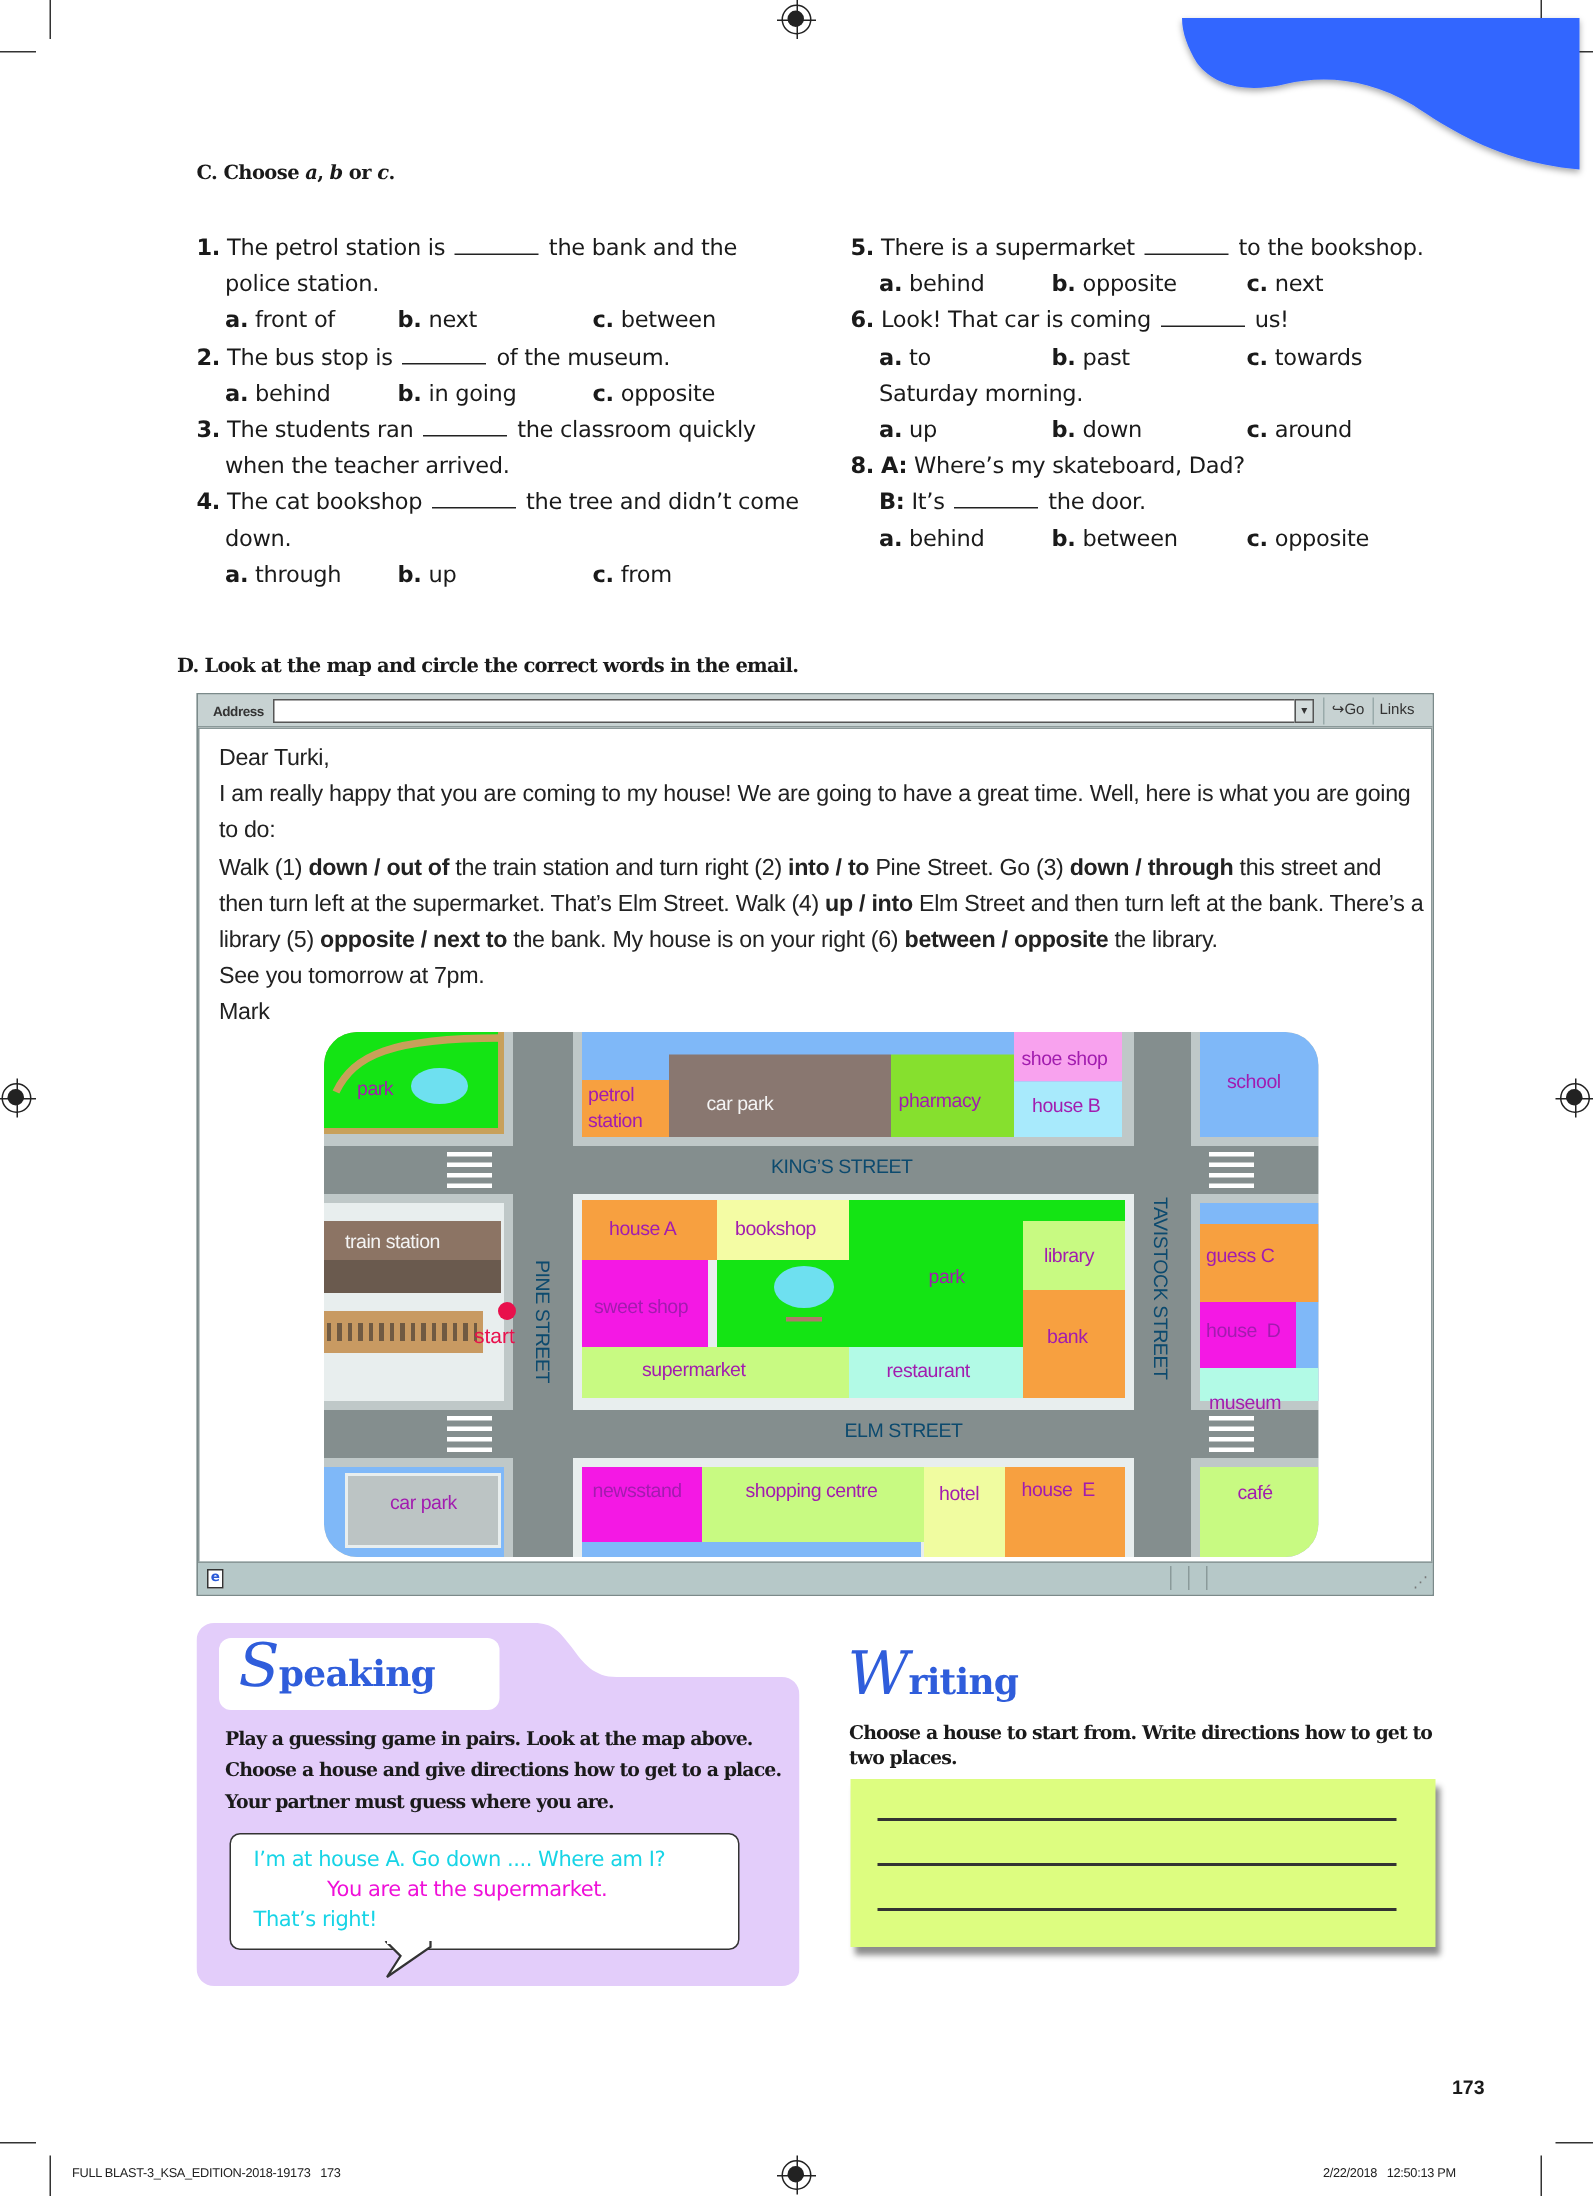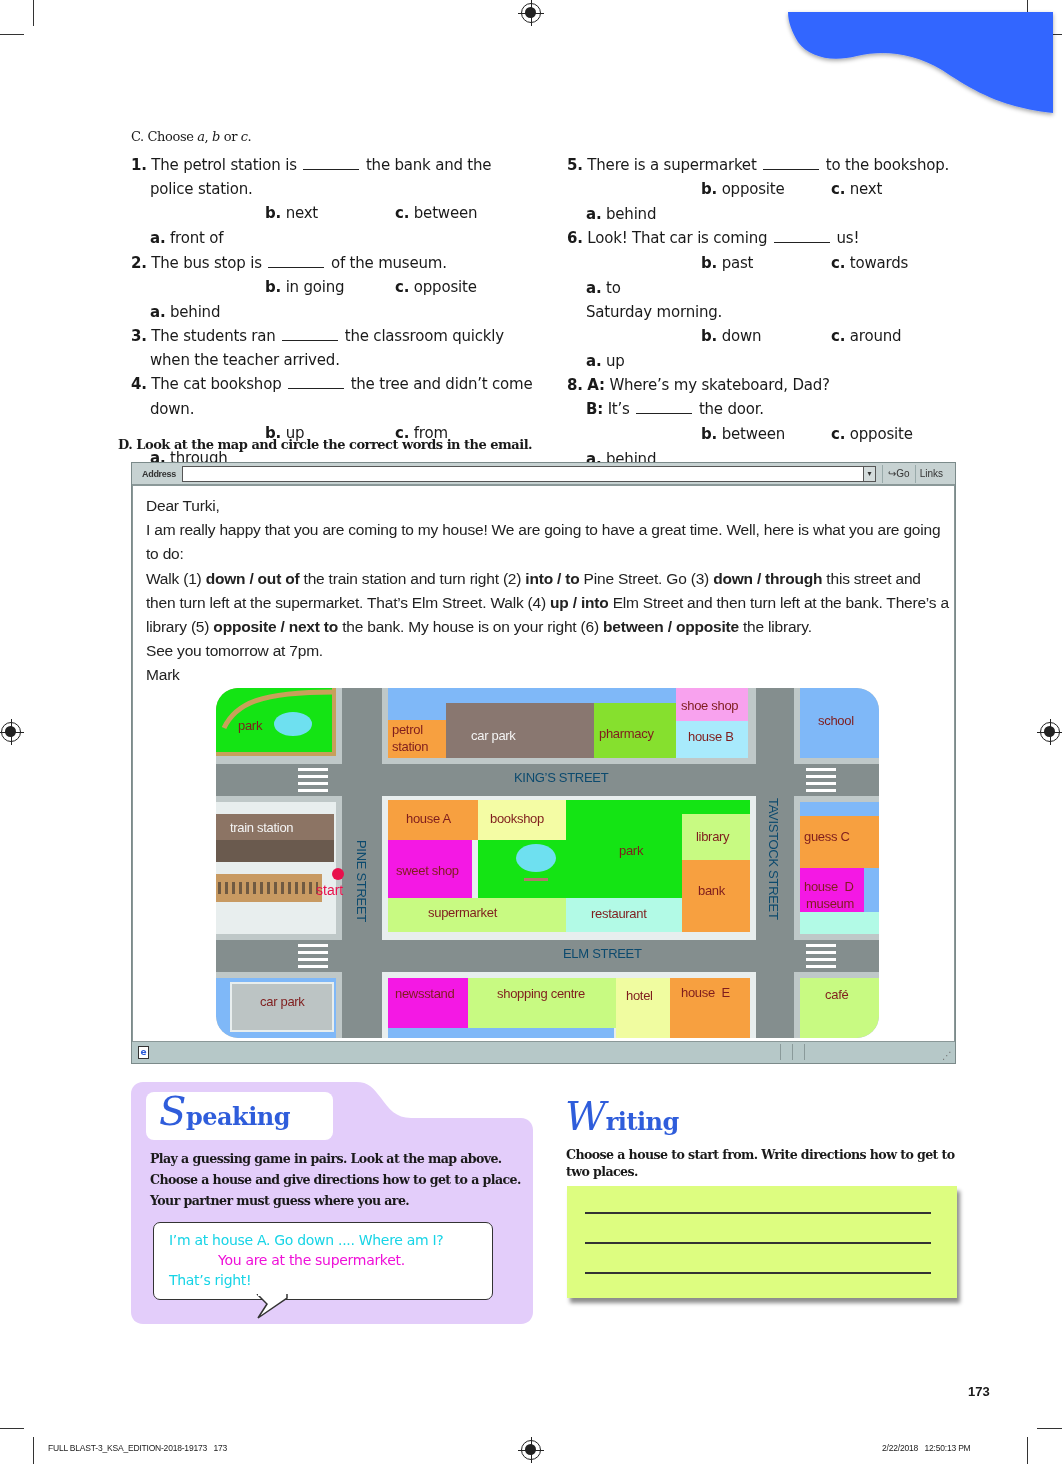--- a/index.html
+++ b/index.html
@@ -8,34 +8,34 @@
 
   
   .crop { position: absolute; background: #333; }
   .reg { position: absolute; width: 20px; height: 20px; border-radius: 50%; border: 1.5px solid #222; }
   .reg::before { content: ""; position: absolute; left: 3px; top: 3px; width: 11px; height: 11px; border-radius: 50%; background: #222; }
   .reg::after { content: ""; position: absolute; left: -4px; top: 8.5px; width: 26px; height: 1px; background: #222; }
   .reg span { position: absolute; top: -4px; left: 8.5px; width: 1px; height: 26px; background: #222; }
 
   .wave { position: absolute; right: 0; top: 0; width: 300px; height: 120px; }
 
-  .heading-c { position: absolute; left: 131px; top: 129px; font-family: "DejaVu Serif", serif; font-weight: normal; font-size: 13px; letter-spacing: -0.4px; }
+  .heading-c { position: absolute; left: 131px; top: 108px; font-family: "DejaVu Serif", serif; font-weight: bold; font-size: 13px; letter-spacing: -0.4px; }
   .heading-c i { font-style: italic; }
 
   .qcol { position: absolute; font-size: 15px; line-height: 24.2px; letter-spacing: -0.2px; }
   .qcol.left { left: 131px; top: 153px; width: 400px; }
   .qcol.right { left: 567px; top: 153px; width: 400px; }
   .q-line { display: block; white-space: nowrap; }
   .q-line.indent { padding-left: 19px; }
   .q-num { font-weight: bold; }
   .blank { display: inline-block; width: 56px; border-bottom: 1px solid #222; height: 14px; vertical-align: baseline; margin: 0 2px; }
   .opts { display: flex; padding-left: 19px; }
   .opt { display: inline-block; }
   .opt b { font-weight: bold; }
-  .opt.a { width: 115px; margin-top: 25px; }
+  .opt.a { width: 115px; }
   .opt.b { width: 130px; }
 
   .heading-d { position: absolute; left: 118px; top: 437px; font-family: "DejaVu Serif", serif; font-weight: bold; font-size: 13px; letter-spacing: -0.5px; }
 
   
   .browser { position: absolute; left: 131px; top: 462px; width: 825px; height: 602px; border: 1px solid #7b8a8a; background: #c9d3d3; }
   .addr-bar { position: absolute; left: 0; top: 0; width: 100%; height: 22px; background: #c7d2d2; border-bottom: 1px solid #8a9898; display: flex; align-items: center; font-size: 9px; color: #333; }
   .addr-label { padding: 0 6px 0 10px; font-family: "Liberation Sans", sans-serif; font-size: 9px; letter-spacing: -0.3px; font-weight: bold; }
   .addr-input { height: 16px; width: 688px; border: 1px solid #555; border-right: none; background: #fff; }
   .addr-drop { width: 13px; height: 16px; border: 1px solid #555; background: #d4dcdc; font-size: 8px; text-align: center; line-height: 14px; }
@@ -46,21 +46,21 @@
   .status-icon { position: absolute; left: 6px; top: 4px; width: 11px; height: 13px; background: #fff; border: 1px solid #333; font-size: 9px; color: #2a5ad8; text-align: center; line-height: 11px; font-weight: bold; }
   .status-sep { position: absolute; top: 2px; width: 1px; height: 16px; background: #8a9a9a; }
   .grip { position: absolute; right: 3px; bottom: 2px; font-size: 10px; color: #777; }
 
   .email { position: absolute; left: 13px; top: 8px; width: 805px; font-family: "Liberation Sans", sans-serif; font-size: 15.5px; line-height: 24.2px; color: #222; letter-spacing: -0.2px; }
   .email b { font-weight: bold; }
 
   
   .map { position: absolute; left: 216px; top: 688px; width: 663px; height: 350px; background: #bfc8c8; border-radius: 22px 22px 22px 22px; overflow: hidden; }
   .blk { position: absolute; }
-  .lbl { position: absolute; font-family: "Liberation Sans", sans-serif; font-size: 13px; letter-spacing: -0.3px; color: #7f1d1d; white-space: nowrap; }
+  .lbl { position: absolute; font-family: "Liberation Sans", sans-serif; font-size: 13px; letter-spacing: -0.3px; color: #a21caf; white-space: nowrap; }
   .road { position: absolute; background: #848e8e; }
   .road-lbl { position: absolute; color: #0c4a6e; font-family: "Liberation Sans", sans-serif; font-size: 13px; letter-spacing: -0.3px; white-space: nowrap; }
   .vert { writing-mode: vertical-rl; }
   .zebra { position: absolute; width: 30px; }
   .zebra div { height: 3px; background: #fff; margin-bottom: 4px; }
   .start-dot { position: absolute; width: 12px; height: 12px; border-radius: 50%; background: #e8104c; }
   .start-lbl { position: absolute; color: #e8104c; font-family: "Liberation Sans", sans-serif; font-size: 14px; }
 
   
   .speaking { position: absolute; left: 131px; top: 1082px; width: 402px; height: 242px; }
@@ -316,21 +316,21 @@
   <div class="lbl" style="left:212px;top:217px;">supermarket</div>
   <div class="blk" style="left:350px;top:210px;width:116px;height:34px;background:#b2fae6;"></div>
   <div class="lbl" style="left:375px;top:218px;">restaurant</div>
 
   <div class="blk" style="left:584px;top:114px;width:79px;height:132px;background:#7fb8f8;"></div>
   <div class="blk" style="left:584px;top:128px;width:79px;height:52px;background:#f7a040;"></div>
   <div class="lbl" style="left:588px;top:141px;">guess C</div>
   <div class="blk" style="left:584px;top:180px;width:64px;height:44px;background:#f418e4;"></div>
   <div class="lbl" style="left:588px;top:191px;white-space:pre;">house  D</div>
   <div class="blk" style="left:584px;top:224px;width:79px;height:22px;background:#b2fae6;"></div>
-  <div class="lbl" style="left:590px;top:208px;">museum</div>
+  <div class="lbl" style="left:590px;top:239px;">museum</div>
 
   <div class="blk" style="left:0;top:290px;width:120px;height:60px;background:#7fb8f8;border-radius:0 0 0 22px;"></div>
   <div class="blk" style="left:14px;top:294px;width:104px;height:50px;background:#bcc4c4;border:2px solid #e8eeee;"></div>
   <div class="lbl" style="left:44px;top:306px;">car park</div>
 
   <div class="blk" style="left:166px;top:284px;width:374px;height:66px;background:#e8eeee;"></div>
   <div class="blk" style="left:172px;top:290px;width:80px;height:50px;background:#f418e4;"></div>
   <div class="lbl" style="left:179px;top:298px;">newsstand</div>
   <div class="blk" style="left:252px;top:290px;width:148px;height:50px;background:#c8fa82;"></div>
   <div class="lbl" style="left:281px;top:298px;">shopping centre</div>

